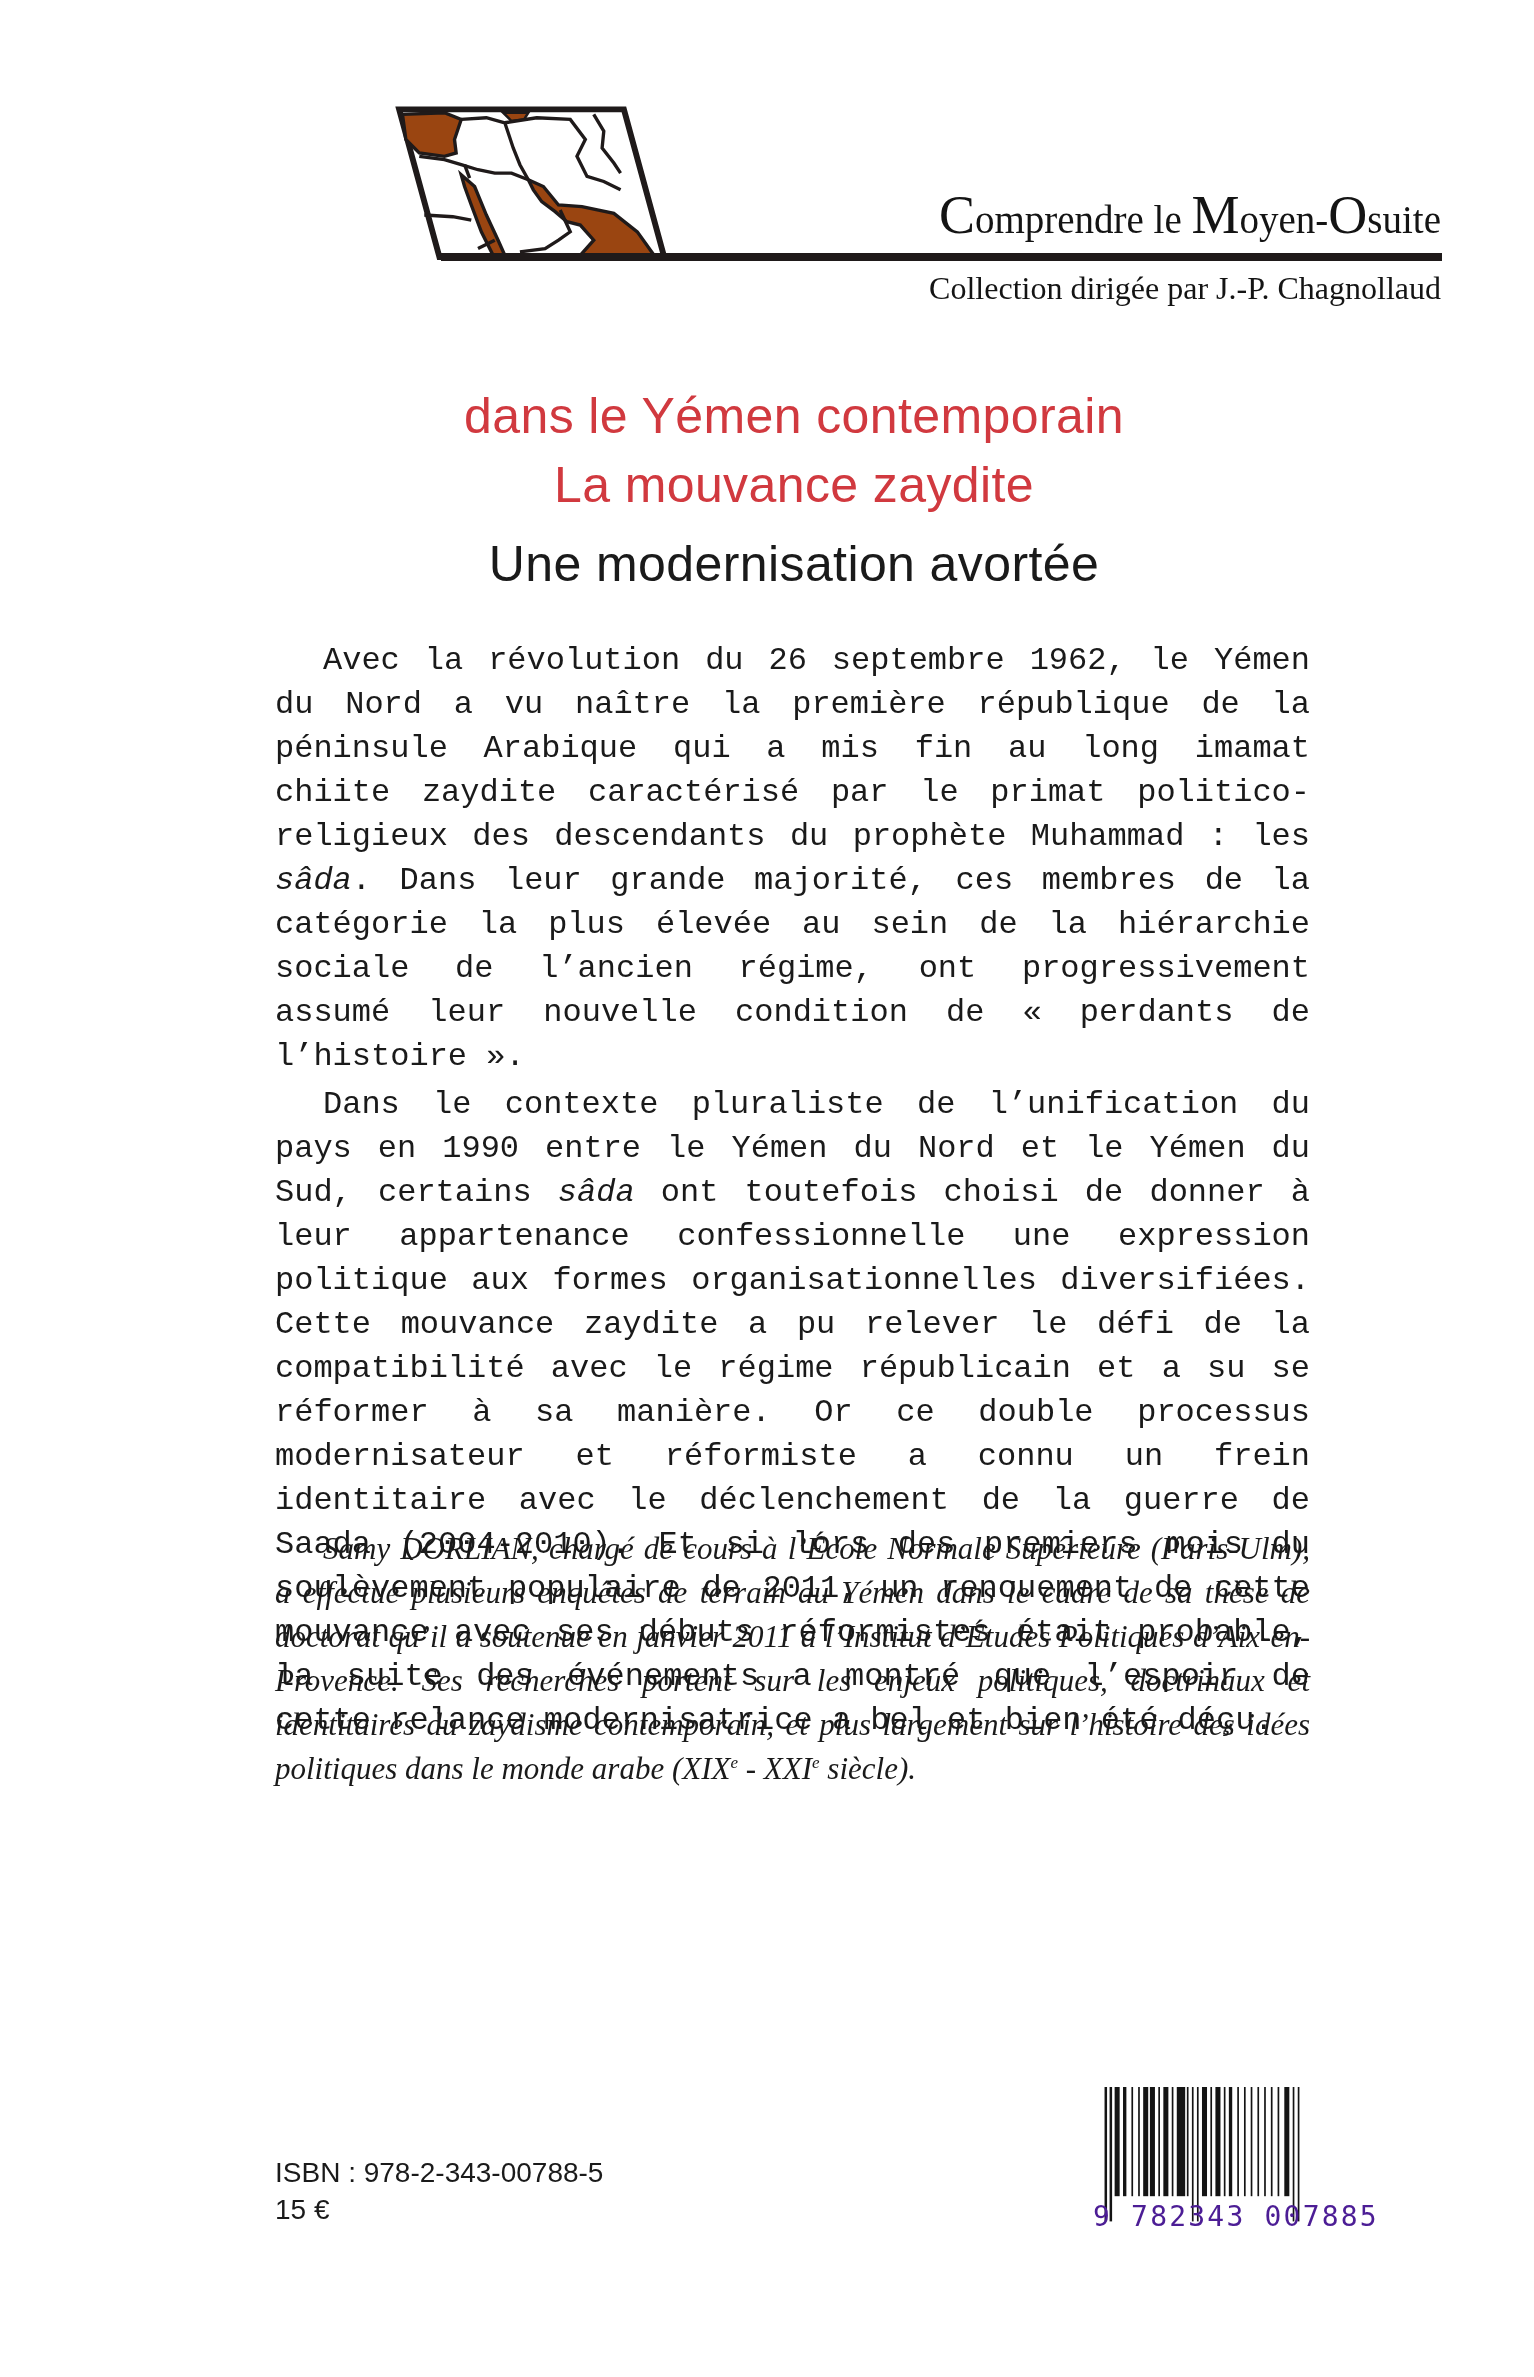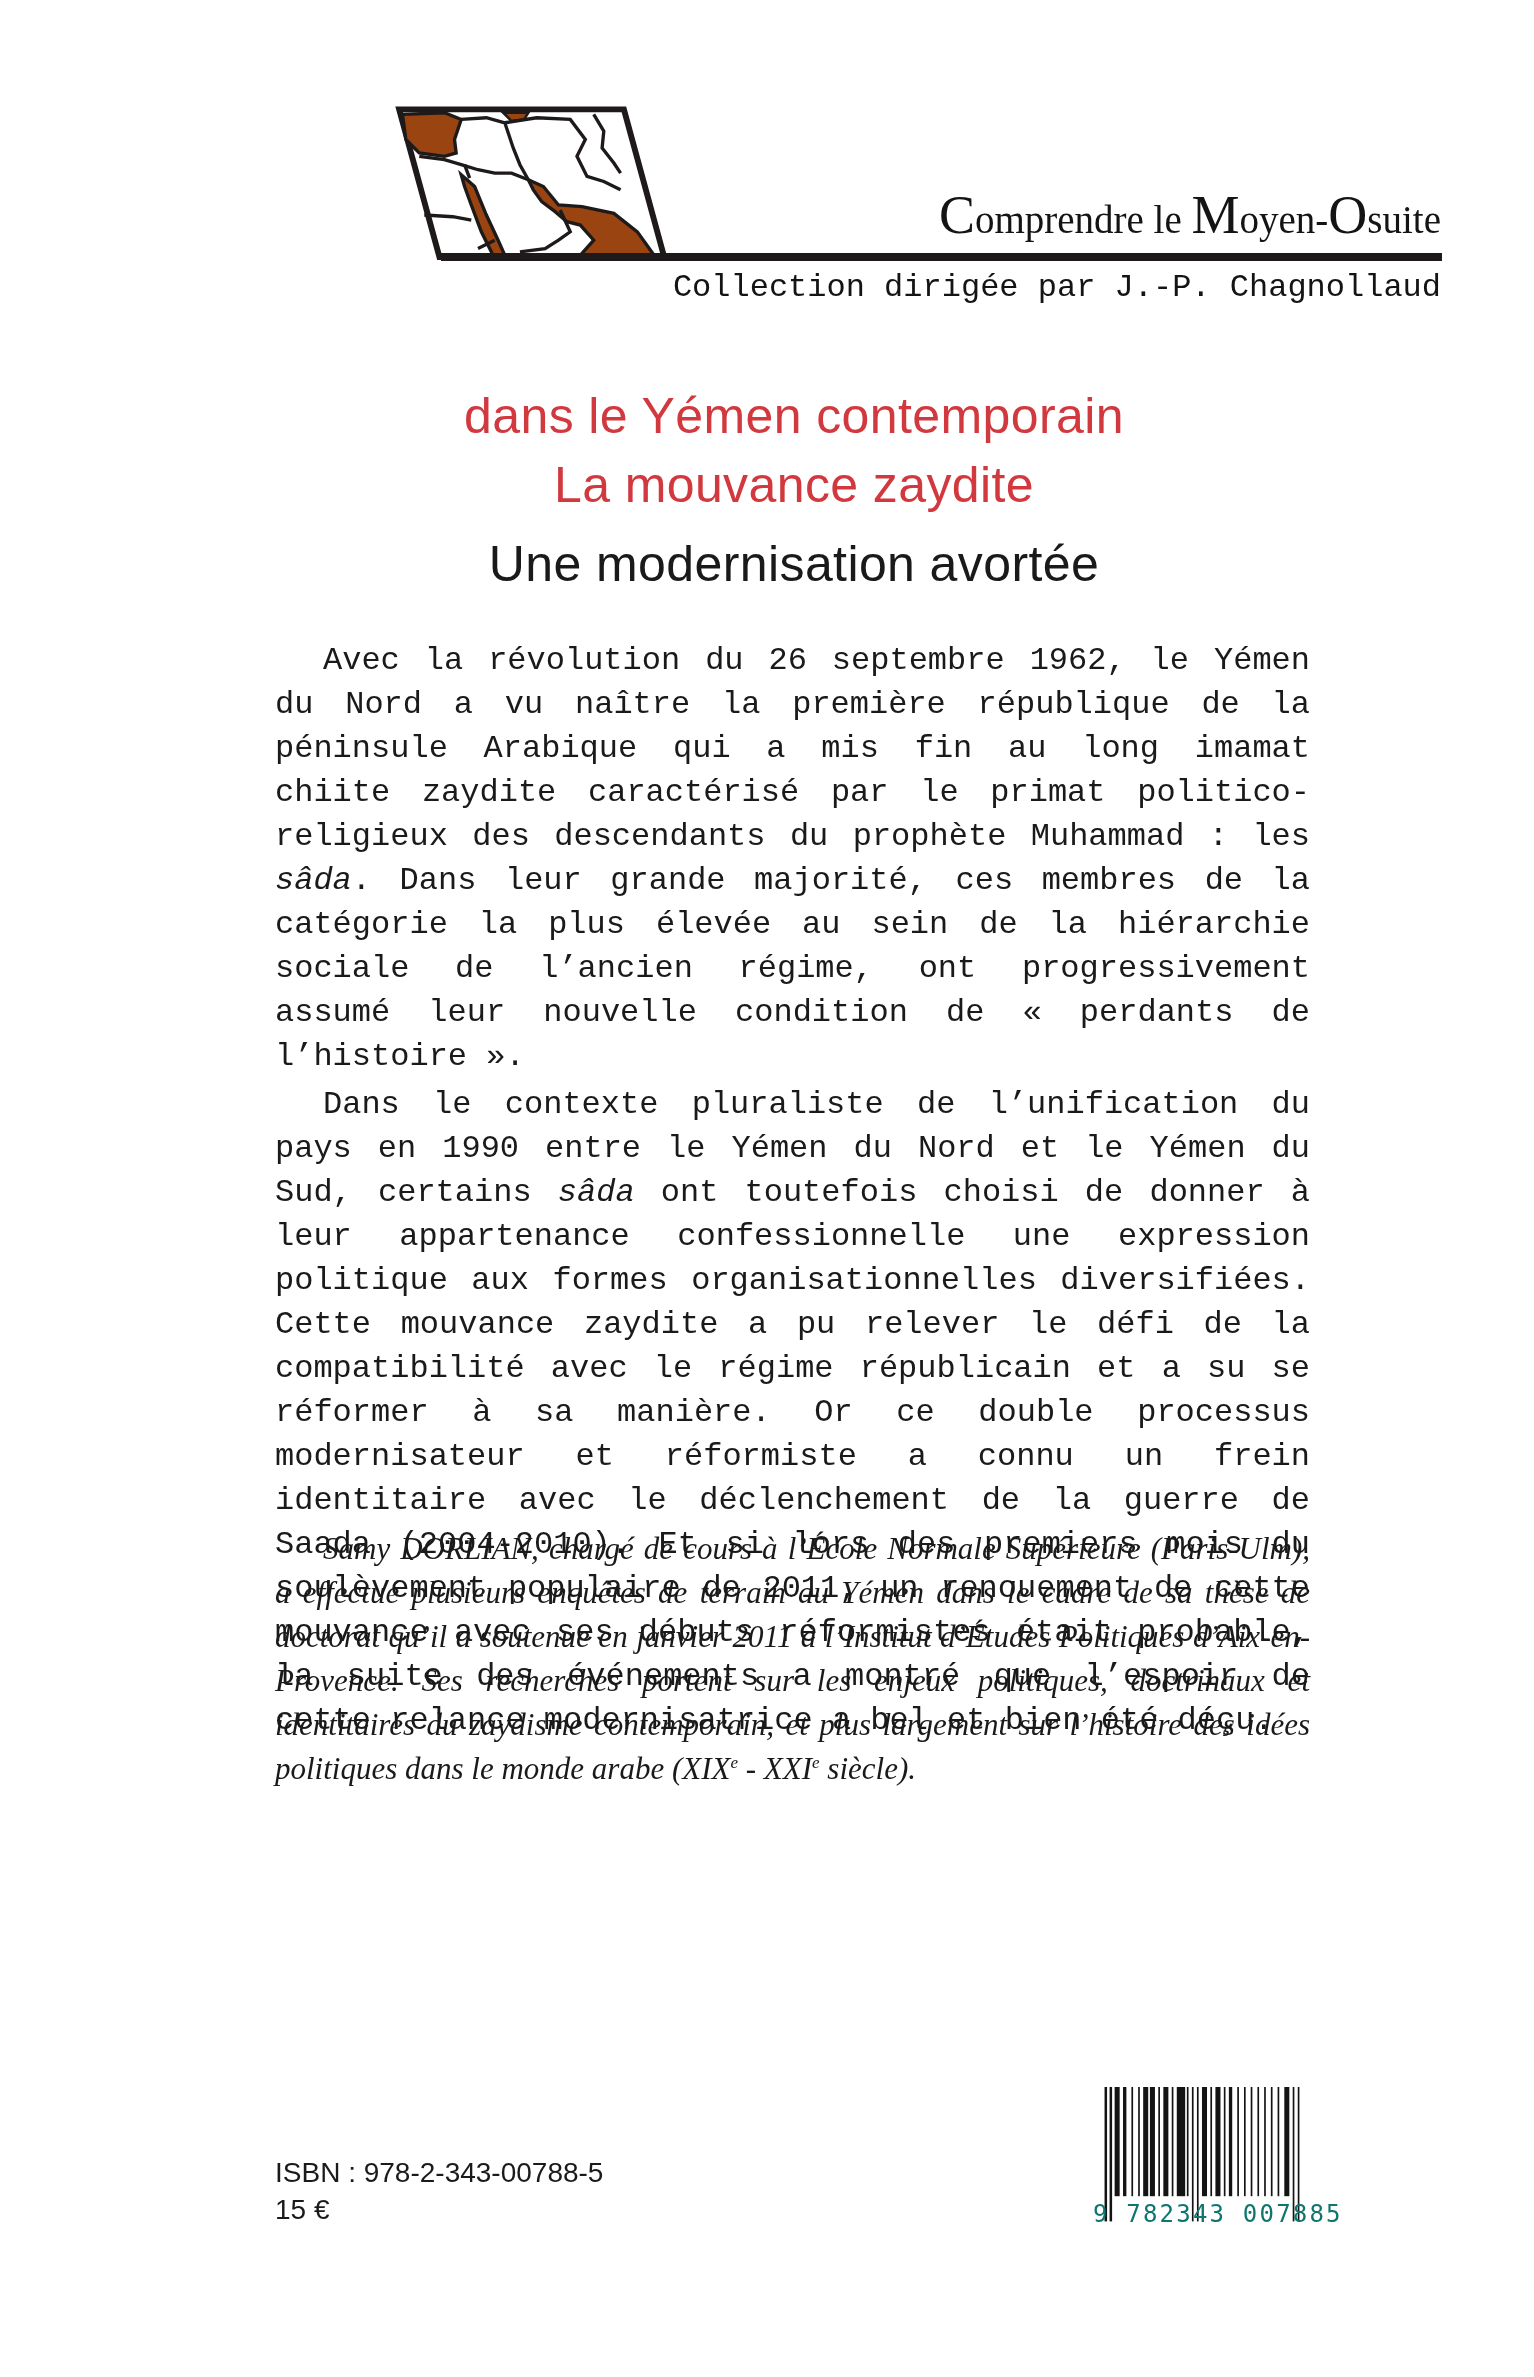--- a/index.html
+++ b/index.html
@@ -42,21 +42,21 @@
       color: #141414;
       text-align: right;
     }
     .collection-name .cap {
       font-size: 54px;
     }
     .collection-director {
       position: absolute;
       right: 93px;
       top: 267px;
-      font-family: Liberation Mono, monospace;
+      font-family: Liberation Serif, serif;
       font-size: 32px;
       line-height: 42px;
       white-space: nowrap;
       color: #141414;
       text-align: right;
     }
 
     
     .title-block {
       position: absolute;
@@ -145,23 +145,23 @@
       top: 2087px;
       width: 227px;
       height: 168px;
     }
     .barcode-digits {
       position: absolute;
       left: 1093px;
       top: 2200px;
       width: 218px;
       font-family: "DejaVu Sans Mono", monospace;
-      font-size: 24px;
+      font-size: 28px;
       letter-spacing: 2.2px;
-      color: #0f766e;
+      color: #4c1d95;
       white-space: nowrap;
       background: transparent;
     }
   </style>
 </head>
 <body>
 
 <svg class="logo" viewBox="0 0 330 186" xmlns="http://www.w3.org/2000/svg">
 
   <polygon points="6,4 274,4 322,180 54,180" fill="#ffffff" stroke="#1f1a1a" stroke-width="7"></polygon>

